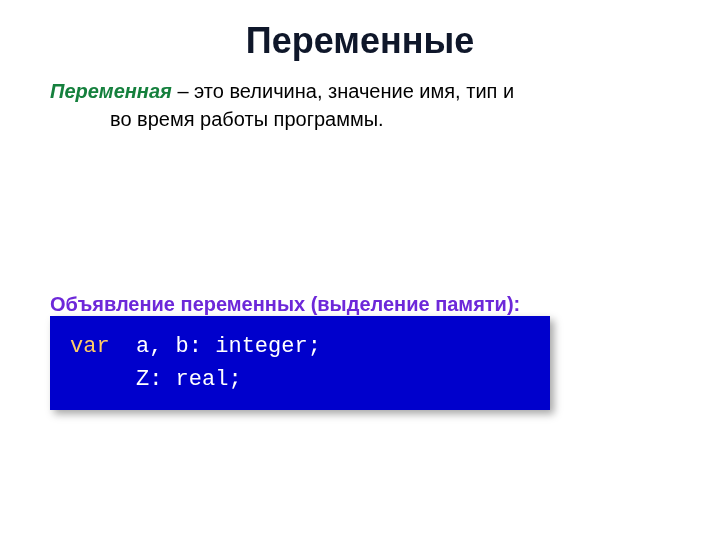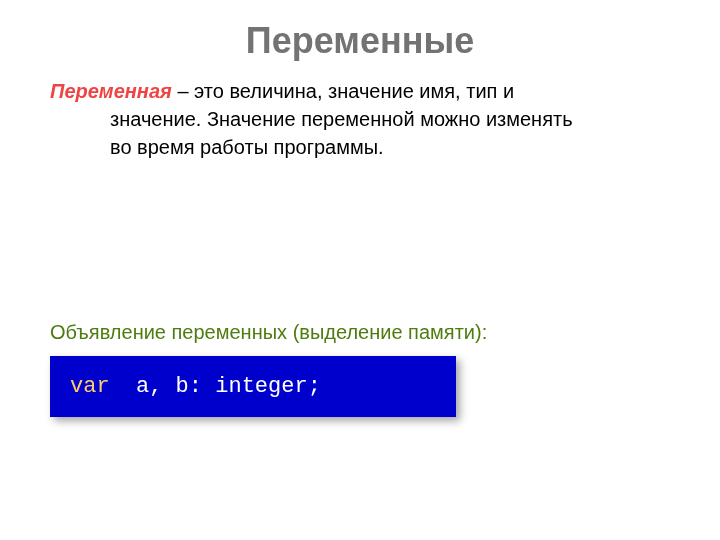--- a/index.html
+++ b/index.html
@@ -8,73 +8,72 @@
       box-sizing: border-box;
     }
     body {
       width: 720px;
       height: 540px;
       background: #ffffff;
       font-family: Arial, Helvetica, sans-serif;
       padding: 20px 50px;
     }
     .title {
-      color: #737373;
+      color: #0f172a;
       font-size: 36px;
       font-weight: bold;
       text-align: center;
       margin-bottom: 15px;
     }
     .definition {
       font-size: 20px;
       line-height: 1.4;
       color: #000000;
       margin-bottom: 160px;
       padding-left: 0;
     }
     .definition .term {
-      color: #ef4444;
+      color: #15803d;
       font-weight: bold;
       font-style: italic;
     }
     .definition .indent {
       display: block;
       padding-left: 60px;
     }
     .section-heading {
       font-size: 20px;
-      font-weight: normal;
-      color: #4d7c0f;
-      margin-bottom: 12px;
+      font-weight: bold;
+      color: #6d28d9;
     }
     .code-block {
       background: #0000cc;
       color: #ffffff;
       font-family: "Courier New", Courier, monospace;
       font-size: 22px;
       padding: 14px 20px;
       box-shadow: 4px 4px 8px rgba(0,0,0,0.35);
-      width: 406px;
+      width: 500px;
       line-height: 1.5;
     }
     .code-block .keyword {
       color: #ffcc66;
     }
     .code-line {
       white-space: pre;
     }
   </style>
 </head>
 <body>
 
 <h1 class="title">Переменные</h1>
 
 <p class="definition">
   <span class="term">Переменная</span><span> – </span><span>это величина, значение имя, тип и</span>
-  <span class="indent">значение. Значение переменной можно изменять</span>
   <span class="indent">во время работы программы.</span>
 </p>
 
 <div class="section-heading">Объявление переменных (выделение памяти):</div>
 
 <div class="code-block">
   <div class="code-line"><span class="keyword">var</span><span>  a, b: integer;</span></div>
+  <div class="code-line">     Z: real;</div>
 </div>
 
 </body></html>

